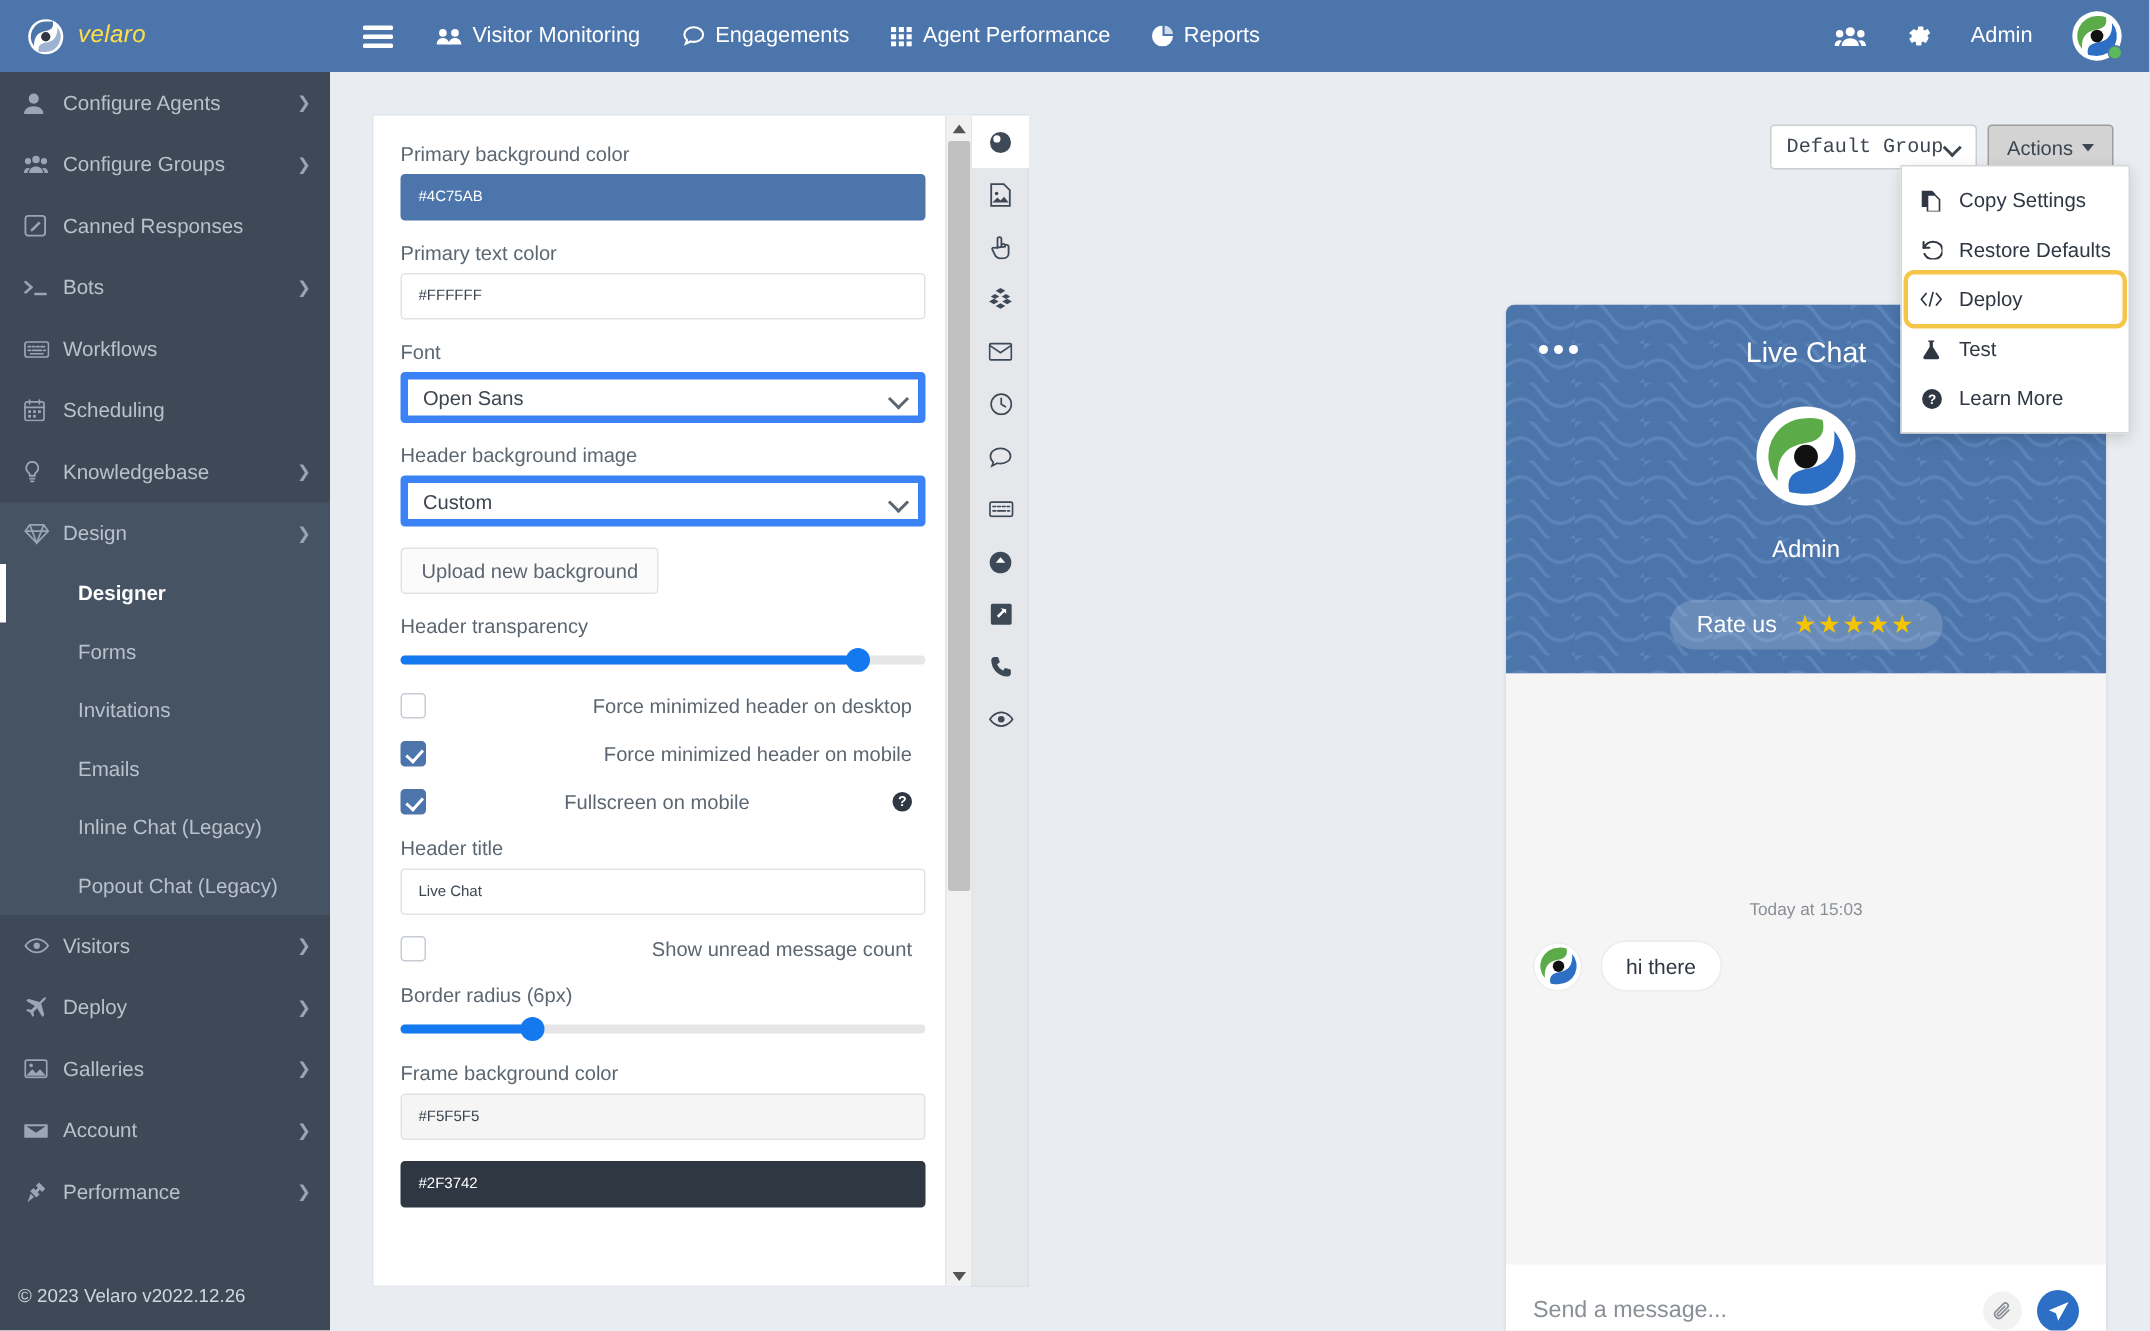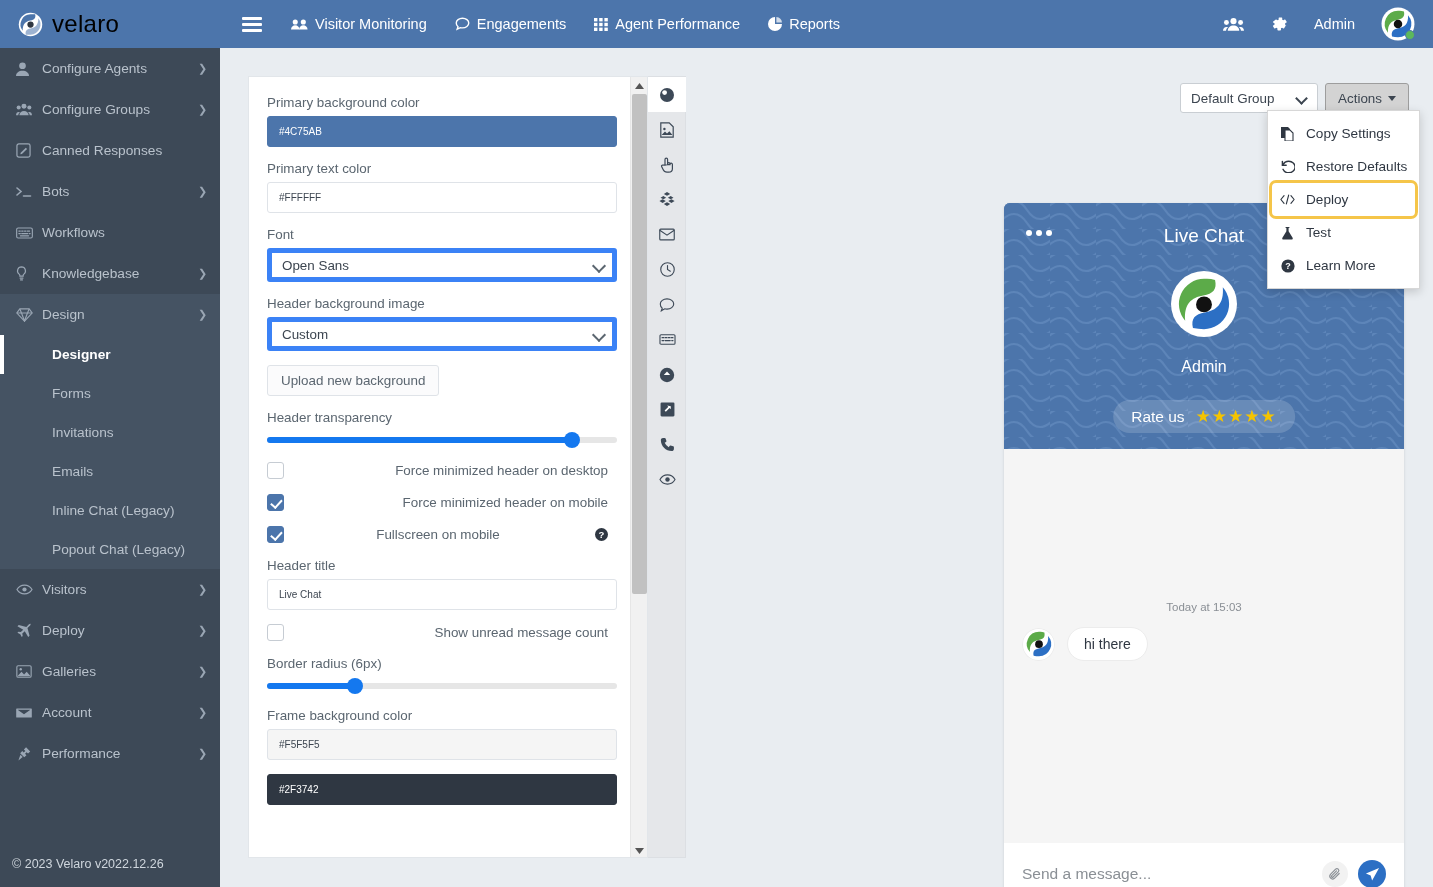--- a/index.html
+++ b/index.html
@@ -15,21 +15,21 @@
   
   .topbar {
     position: absolute; top: 0; left: 0; width: 1433px; height: 48px;
     background: #4C75AB; display: flex; align-items: center; z-index: 40;
   }
   .brand {
     width: 220px; height: 48px; display: flex; align-items: center;
     padding-left: 18px; gap: 9px; flex: none;
   }
   .brand-logo { width: 25px; height: 25px; flex: none; }
-  .brand-name { color: #000000; font-size: 24px; letter-spacing: .3px; }
+  .brand-name { color: #fde047; font-size: 16px; letter-spacing: .3px; font-style: italic; }
 
   .hamburger { width: 20px; height: 15px; margin-left: 22px; flex: none; cursor: pointer;
      display:flex; flex-direction:column; justify-content:space-between; }
   .hamburger span { display:block; height:3px; background:#fff; border-radius:1px; }
 
   .navlinks { display: flex; align-items: center; gap: 28px; margin-left: 29px; }
   .navlink { display: flex; align-items: center; gap: 7px; color: #fff; font-size: 14.5px;
      cursor: pointer; white-space: nowrap; }
   .navlink svg { display:block; }
 
@@ -148,21 +148,21 @@
   }
   .rail-item { width:38px; height:35px; display:flex; align-items:center; justify-content:center;
      cursor:pointer; color:#3d4957; }
   .rail-item.active { background:#fff; }
 
   
   .preview-toolbar { position:absolute; right: 24px; top: 35px; display:flex; align-items:center; gap:7px; z-index: 20; }
   .grp-select {
     width: 138px; height: 30px; border:1px solid #c9ced3; border-radius:3px; background:#fff;
     font-size: 13.4px; color:#3c4550; padding: 0 10px; appearance:none; -webkit-appearance:none;
-    font-family:Liberation Sans, sans-serif; cursor:pointer;
+    font-family:Liberation Mono, monospace; cursor:pointer;
   }
   .grp-wrap { position:relative; }
   .grp-wrap::after {
     content:""; position:absolute; right: 12px; top: 11px; width:7px; height:7px;
     border-right:2px solid #3c4550; border-bottom:2px solid #3c4550; transform:rotate(45deg);
     pointer-events:none;
   }
   .btn-actions {
     height:30px; padding: 0 12px; background:#d3d3d3; border:1px solid #9d9d9d; border-radius:3px;
     color:#3c4550; font-size:13.4px; cursor:pointer; display:flex; align-items:center; gap:6px;
@@ -381,20 +381,37 @@
       <span class="ico">
         <svg width="17" height="12" viewBox="0 0 18 12" fill="none" stroke="currentColor" stroke-width="1.2">
           <rect x=".7" y=".7" width="16.6" height="10.6" rx="1.6"></rect>
           <path d="M3 4h1.6M6 4h1.6M9 4h1.6M12 4h2.4M3 6.6h1.6M6 6.6h6.4M14 6.6h1M4.6 9h8.8" stroke-linecap="round"></path>
         </svg>
       </span>
       <span class="lbl">Workflows</span>
       <span class="chev"></span>
     </div>
 
+    <div class="side-item">
+      <span class="ico">
+        <svg width="14" height="15" viewBox="0 0 15 16" fill="none" stroke="currentColor" stroke-width="1.2">
+          <rect x=".7" y="2" width="13.6" height="13.3" rx="1.6"></rect>
+          <path d="M.7 6h13.6M4 .8v2.6M11 .8v2.6" stroke-linecap="round"></path>
+          <g fill="currentColor" stroke="none">
+              <rect x="3" y="8" width="2" height="2"></rect>
+              <rect x="6.5" y="8" width="2" height="2"></rect>
+              <rect x="10" y="8" width="2" height="2"></rect>
+              <rect x="3" y="11.3" width="2" height="2"></rect>
+              <rect x="6.5" y="11.3" width="2" height="2"></rect>
+            </g>
+        </svg>
+      </span>
+      <span class="lbl">Scheduling</span>
+      <span class="chev"></span>
+    </div>
 
     <div class="side-item">
       <span class="ico">
         <svg width="11" height="15" viewBox="0 0 12 16" fill="none" stroke="currentColor" stroke-width="1.3">
           <path d="M6 .8a4.4 4.4 0 0 0-2.6 7.9c.5.4.8 1 .8 1.6v.6h3.6v-.6c0-.6.3-1.2.8-1.6A4.4 4.4 0 0 0 6 .8z"></path>
           <path d="M4.4 13h3.2M5 15h2" stroke-linecap="round"></path>
         </svg>
       </span>
       <span class="lbl">Knowledgebase</span>
       <span class="chev">❯</span>

